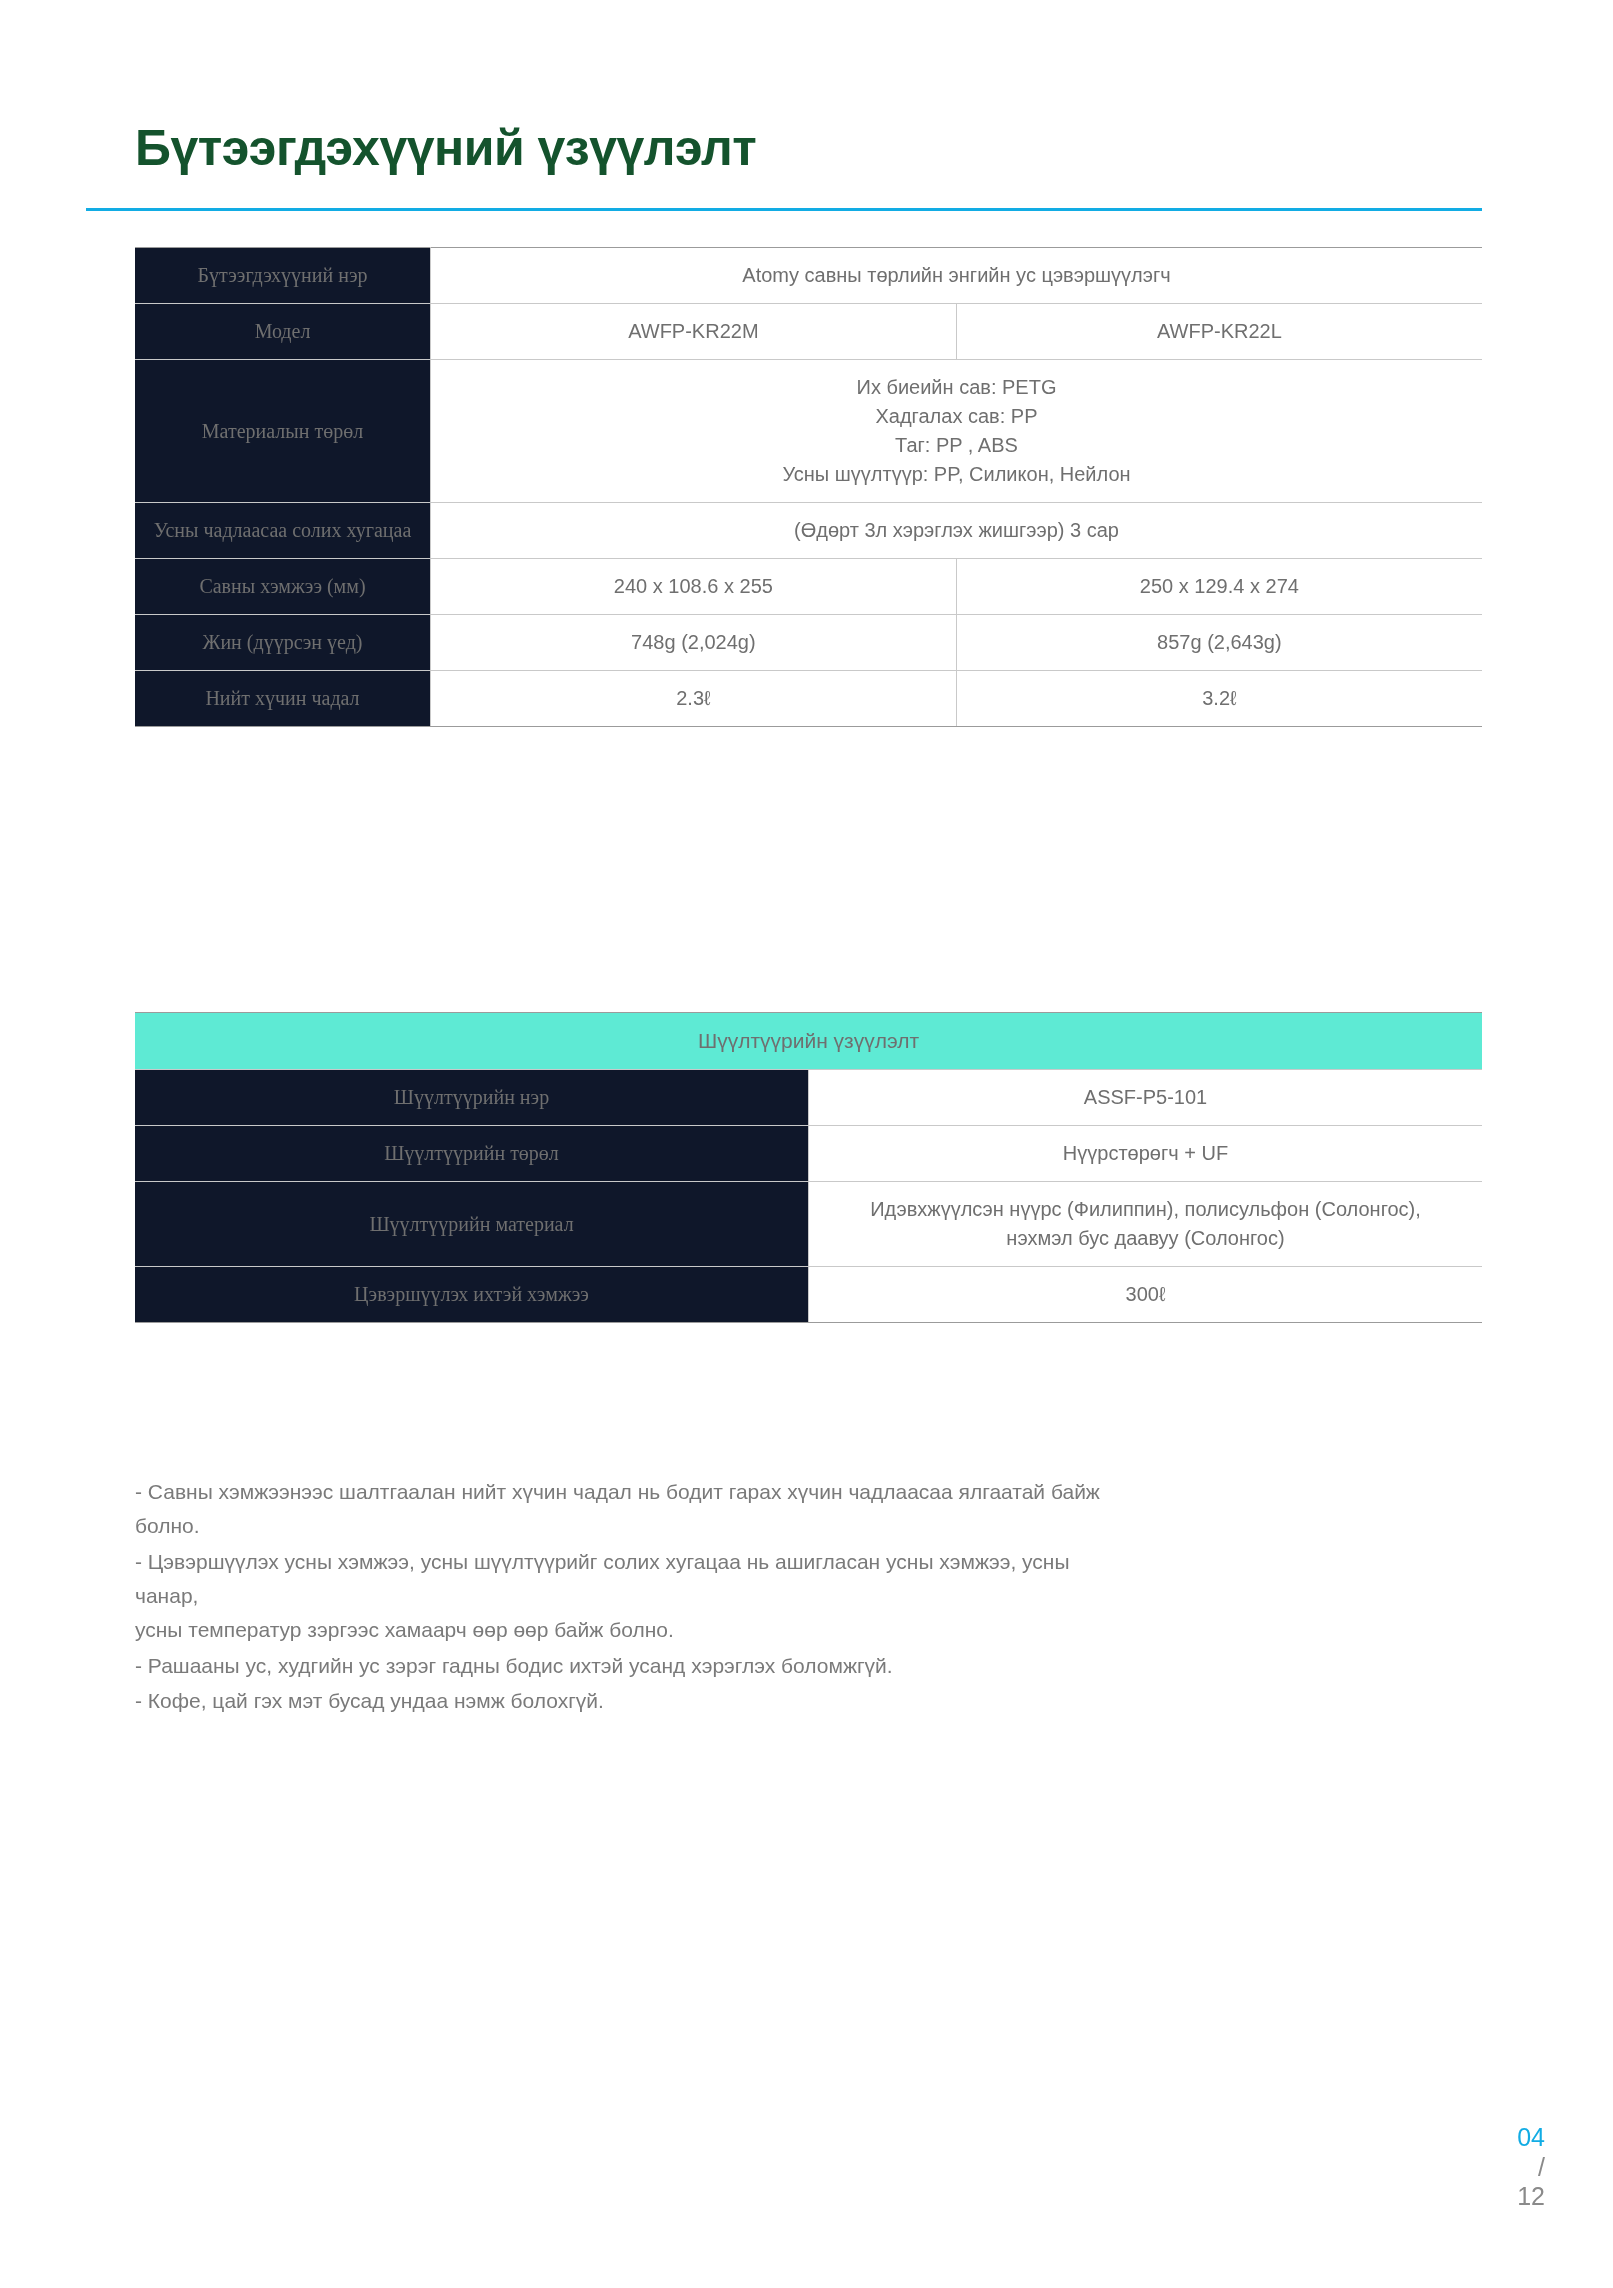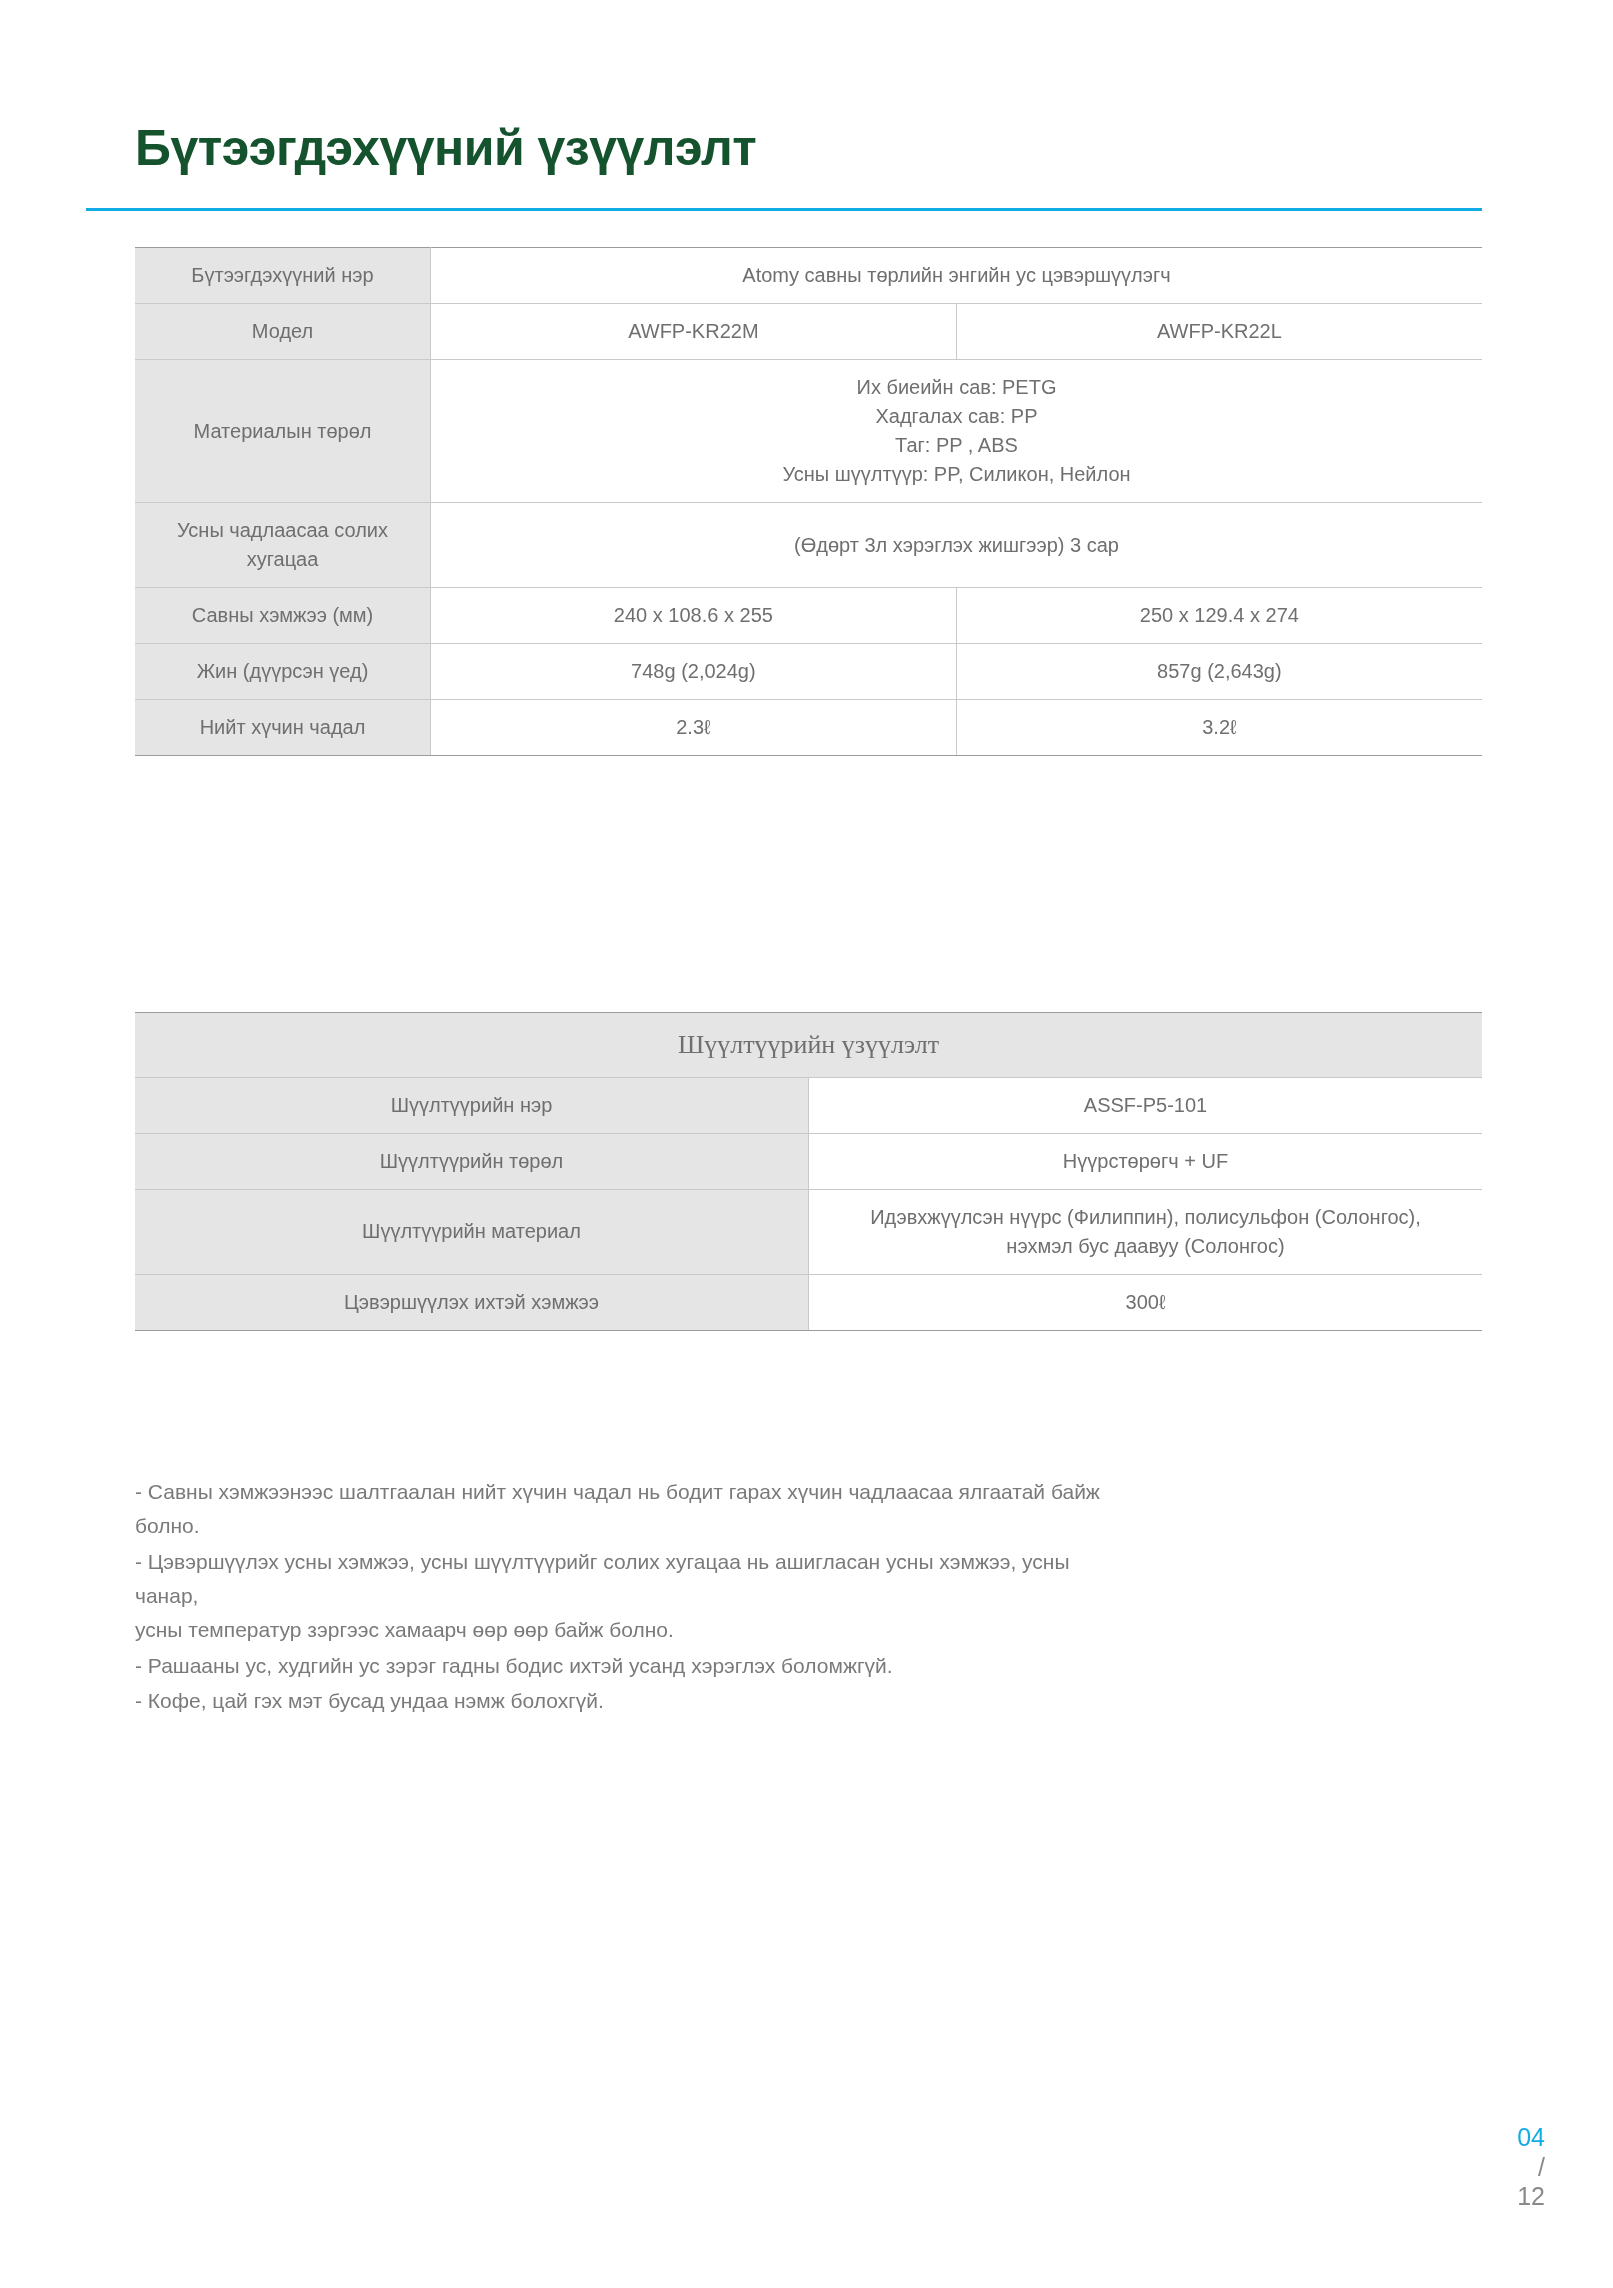--- a/index.html
+++ b/index.html
@@ -69,31 +69,31 @@
     color: #6f6f6f;
     line-height: 1.45;
   }
   .spec-table tr:first-child > * {
     border-top: 1.8px solid #9b9b9b;
   }
   .spec-table tr:last-child > * {
     border-bottom: 1.8px solid #9b9b9b;
   }
   .th-label {
-    background: #e5e5e5;
+    background: #0f172a;
     width: 273px;
     border-right: 0.9px solid #c9c9c9;
+    font-family: Liberation Serif, serif;
   }
   .val-split {
     border-right: 0.9px solid #c9c9c9;
   }
   .section-head {
-    background: #e5e5e5;
-    font-size: 26px;
-    font-family: Liberation Serif, serif;
+    background: #5eead4;
+    font-size: 21px;
   }
 
   .multiline { white-space: pre-line; }
 
   
   .notes {
     position: absolute;
     left: 135px;
     top: 1475px;
     width: 1366px;

